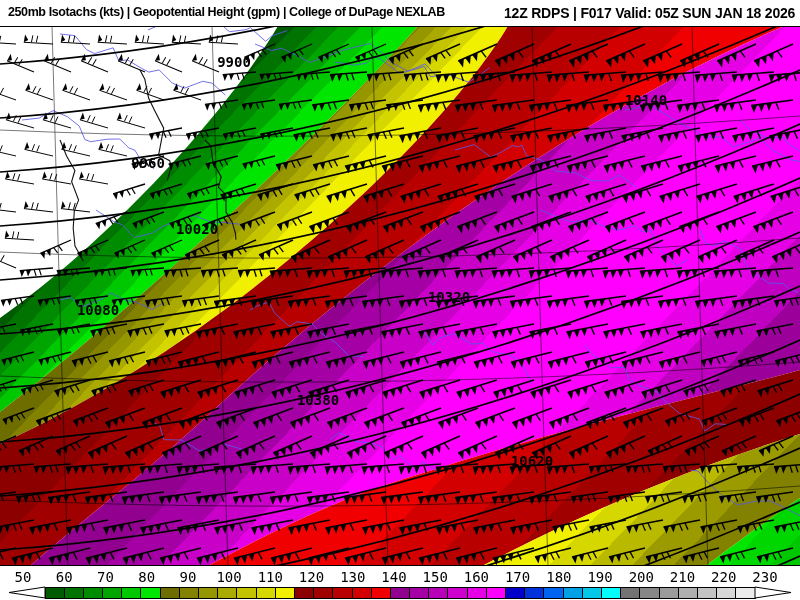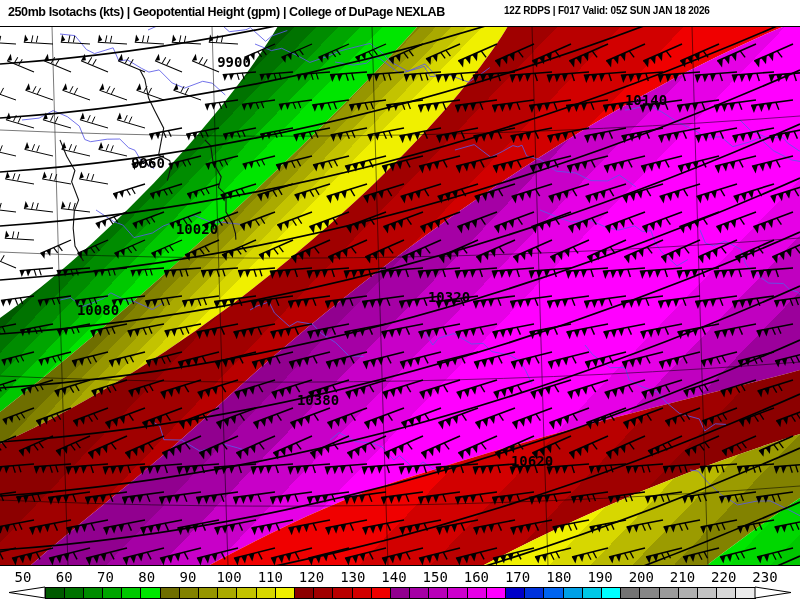--- a/index.html
+++ b/index.html
@@ -1,21 +1,21 @@
 <!DOCTYPE html>
 <html><head>
 <meta charset="utf-8">
 <style>
   html,body{margin:0;padding:0;background:#fff;}
   #frame{position:relative;width:800px;height:600px;background:#a3a3a3;overflow:hidden;
          font-family:"Liberation Sans",sans-serif;}
   #titlebar{position:absolute;top:0;left:0;width:800px;height:26px;background:#fff;}
   #title-left{position:absolute;left:8px;top:5px;font-size:12.5px;font-weight:bold;
               letter-spacing:-0.4px;color:#000;white-space:nowrap;}
-  #title-right{position:absolute;left:504px;top:5px;font-size:10px;font-weight:bold;
+  #title-right{position:absolute;left:504px;top:5px;font-size:14px;font-weight:bold;
                letter-spacing:-0.2px;color:#000;white-space:nowrap;}
   #map{position:absolute;top:26px;left:0;}
   #legend{position:absolute;top:566px;left:0;background:#fff;}
 </style>
 </head>
 <body>
 
 <div id="frame">
 
   <div id="titlebar">

